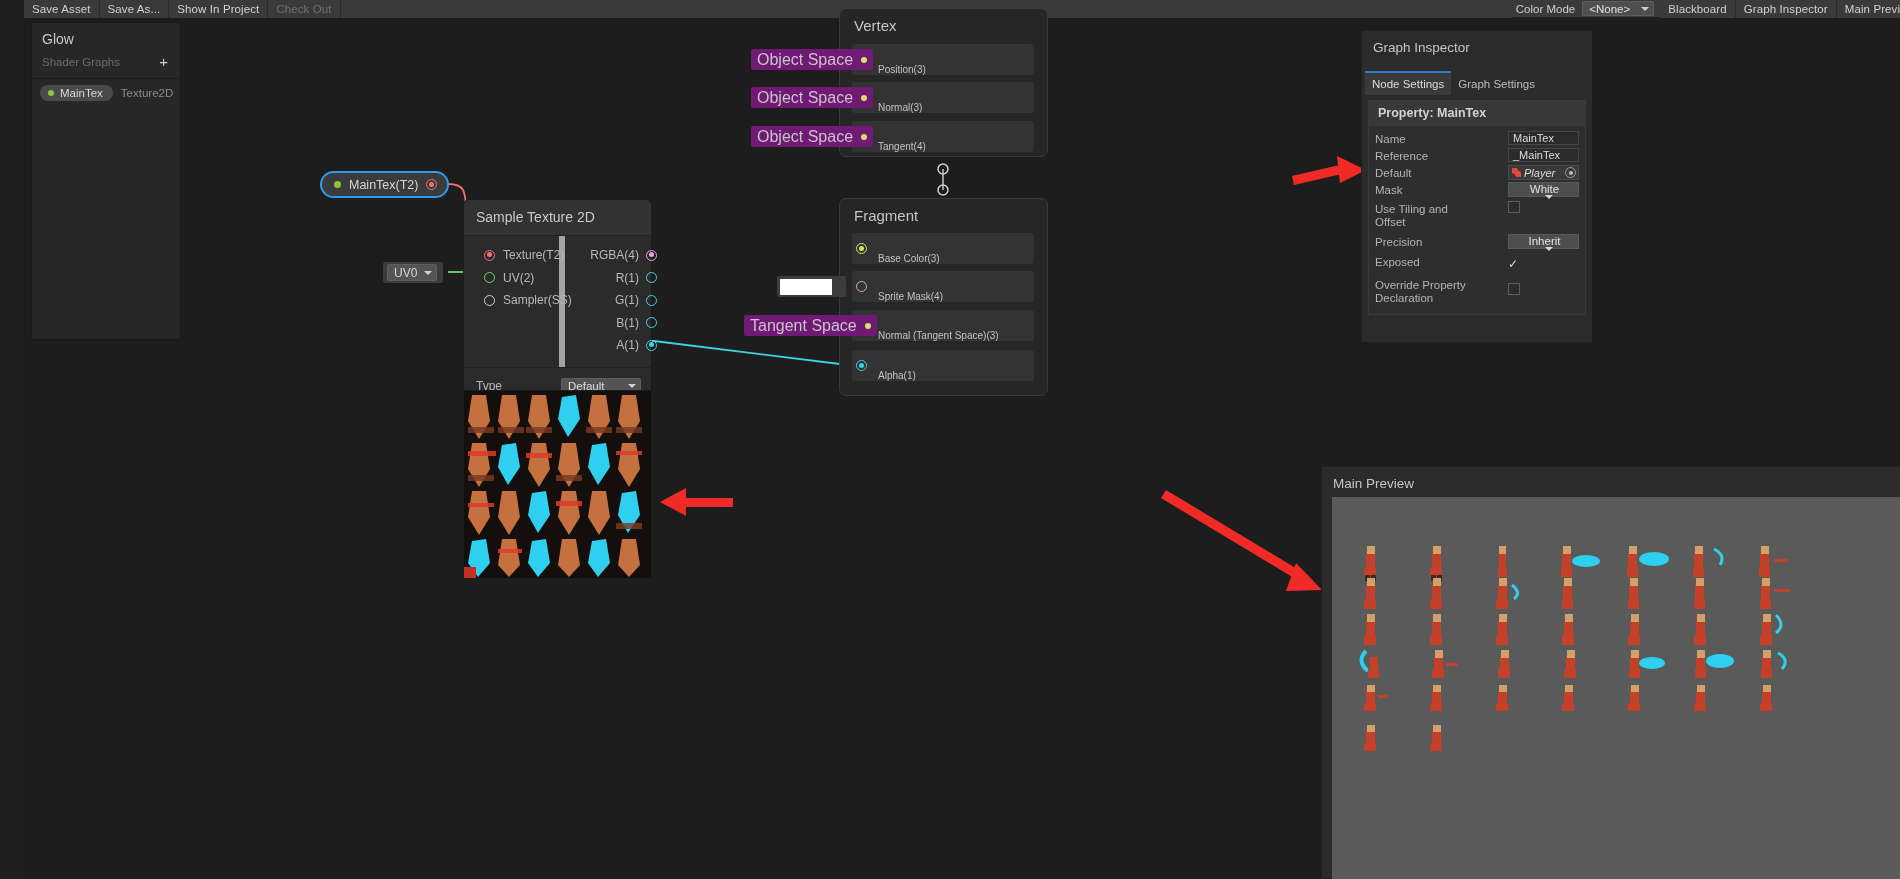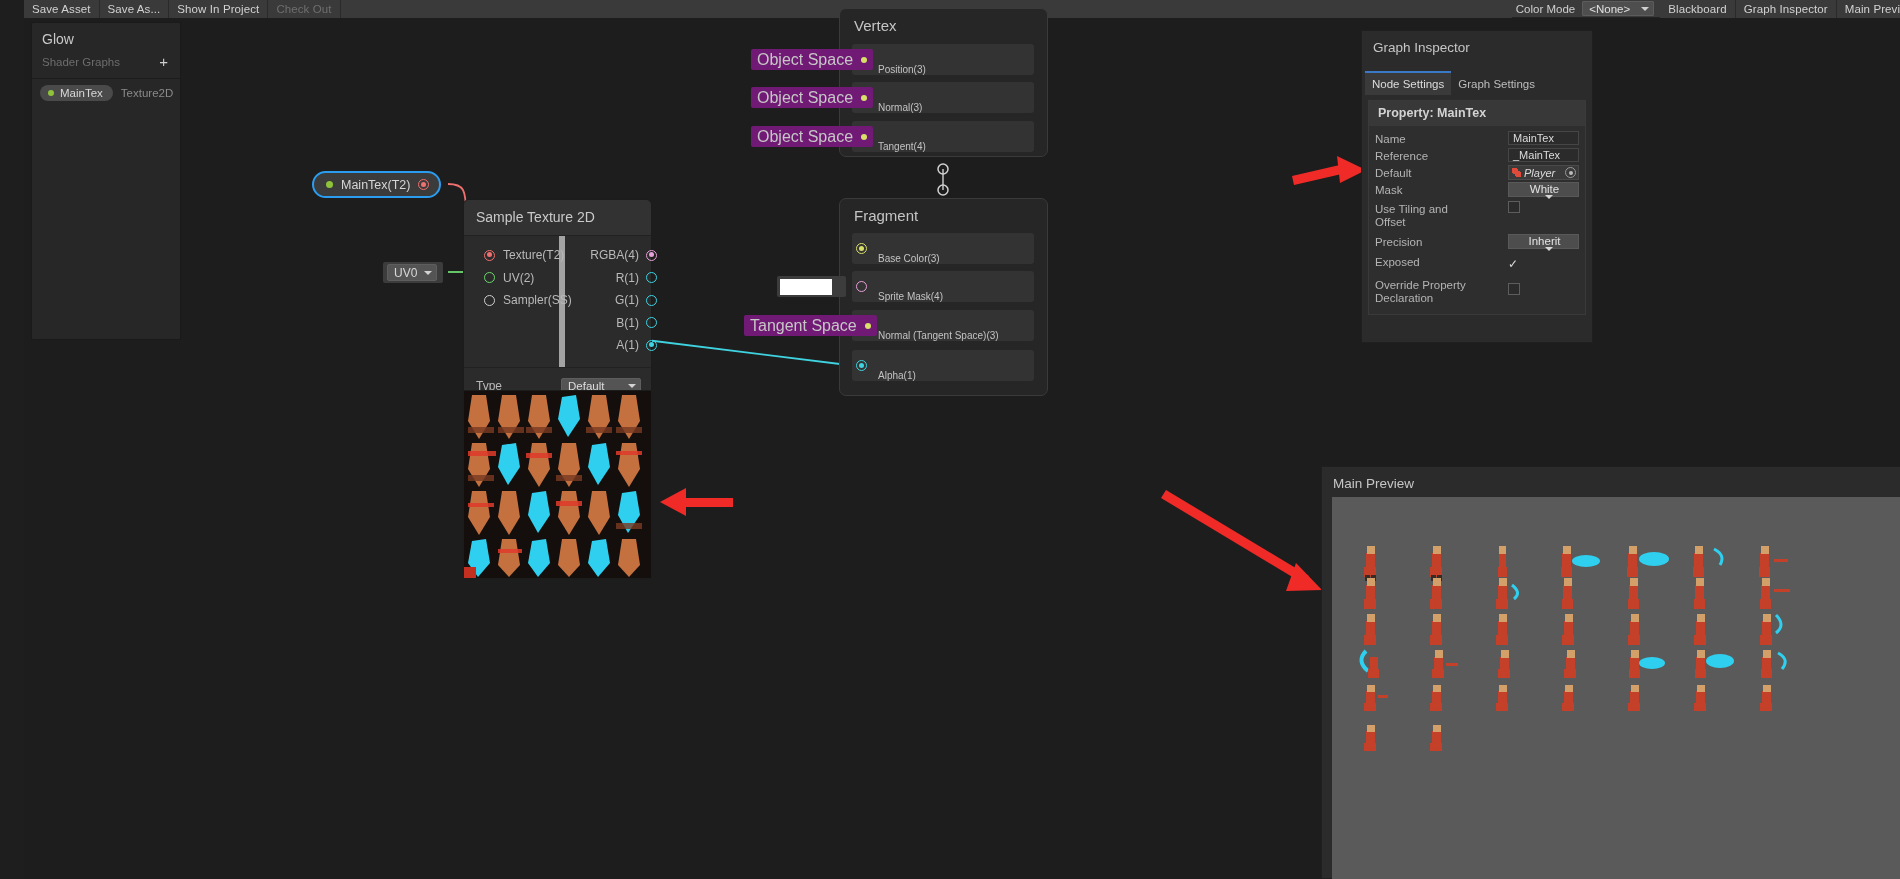--- a/index.html
+++ b/index.html
@@ -316,21 +316,21 @@
     <div class="colorchip" style="left:753px; top:258px;">
       <span class="swatch"></span>
       <span class="dotlit" style="background:#e8a0d8; margin-left:8px;"></span>
     </div>
 
     <div class="chip" style="left:720px; top:297px;">
       <span>Tangent Space</span>
       <span class="dotlit"></span>
     </div>
 
-    <div class="prop-node" style="left:288px; top:153px;">
+    <div class="prop-node" style="left:296px; top:153px;">
       <span class="prop-dot"></span>
       <span>MainTex(T2)</span>
       <span style="width:11px;height:11px;border:1.6px solid #f07070;border-radius:50%;position:relative;">
         <span style="position:absolute;left:1.8px;top:1.8px;width:5px;height:5px;border-radius:50%;background:#f07070;display:block;"></span>
       </span>
     </div>
 
     <div class="uvchip" style="left:359px; top:244px;">
       <span class="uvsel">
         <span>UV0</span>

